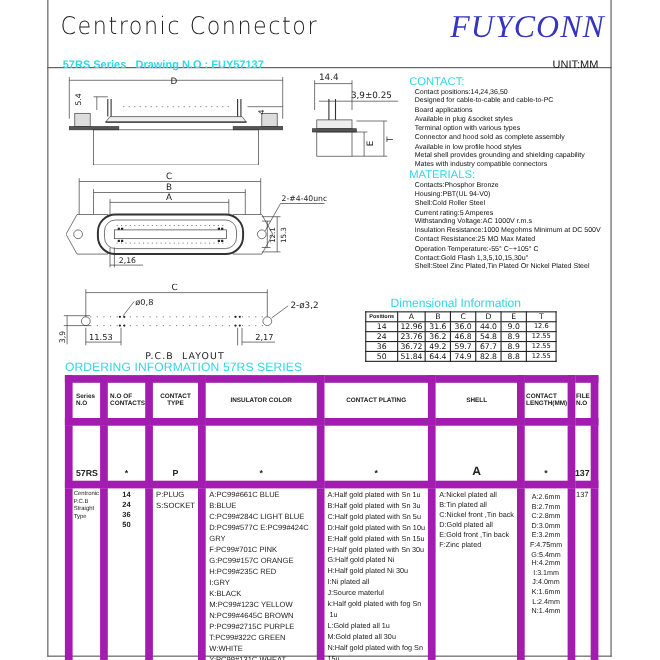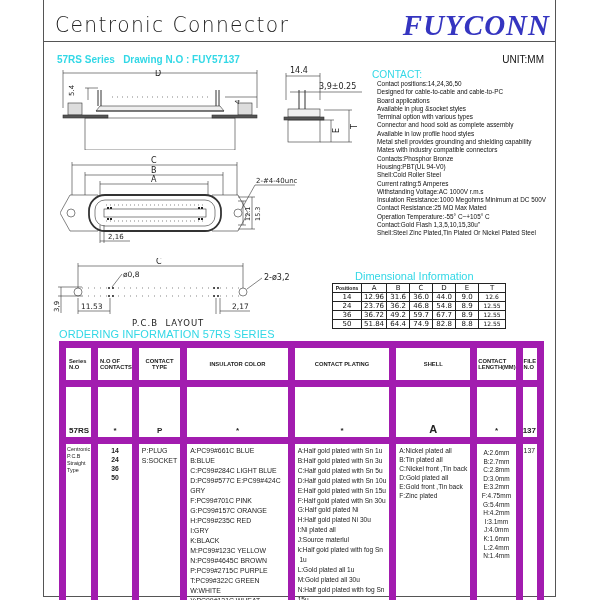--- a/index.html
+++ b/index.html
@@ -1,20 +1,20 @@
 <!DOCTYPE html>
 <html><head>
   <meta charset="utf-8">
   <style>
     html, body { margin: 0; padding: 0; background: #ffffff; }
     body { width: 600px; height: 600px; position: relative; overflow: hidden; font-family: "Liberation Sans", sans-serif; color: #111; }
     .frame { position: absolute; left: 43px; top: 0; width: 513px; height: 597px; border-left: 1px solid #555; border-right: 1.5px solid #555; border-bottom: 1.5px solid #555; box-sizing: border-box; }
-    .header { position: absolute; left: 43px; top: 0; width: 513px; height: 42px; border-bottom: 1px solid #555; box-sizing: border-box; }
+    .header { position: absolute; left: 43px; top: 0; width: 513px; height: 62px; border-bottom: 1px solid #555; box-sizing: border-box; }
     .title { position: absolute; left: 12px; top: 12px; font-family: "DejaVu Sans", sans-serif; font-weight: 200; font-size: 22px; letter-spacing: 1.5px; color: #222; transform: scaleX(0.92); transform-origin: left; }
-    .brand { position: absolute; right: 6px; top: 9px; font-family: "Liberation Serif", serif; font-style: italic; font-size: 29px; letter-spacing: 1px; color: #3535c0; font-weight: bold; }
+    .brand { position: absolute; right: 6px; top: 9px; font-family: "Liberation Serif", serif; font-style: italic; font-size: 29px; letter-spacing: 1px; color: #3535c0; }
     .subbar { position: absolute; left: 43px; top: 51px; width: 513px; height: 18px; }
     .series { position: absolute; left: 14px; top: 3px; font-size: 10px; font-weight: bold; color: #33d8e6; }
     .unit { position: absolute; right: 12px; top: 3px; font-size: 10px; color: #111; margin-left: 28px; }
 
     .cyan-h { color: #33d8e6; font-size: 10.5px; line-height: 11px; }
     .spec { position: absolute; left: 371px; top: 70px; width: 185px; font-size: 6.4px; line-height: 8.3px; color: #111; }
     .spec .cyan-h { font-size: 10.2px; line-height: 10px; margin-left: 1px; }
     .spec .item { padding-left: 6px; white-space: nowrap; }
 
     .diminfo-title { position: absolute; left: 332px; top: 270px; font-size: 11px; color: #33d8e6; padding-left: 23px; }
@@ -190,20 +190,21 @@
   <div class="cyan-h">CONTACT:</div>
   <div class="item">Contact positions:14,24,36,50</div>
   <div class="item">Designed for cable-to-cable and cable-to-PC</div>
   <div class="item">Board applications</div>
   <div class="item">Available in plug &amp;socket styles</div>
   <div class="item">Terminal option with various types</div>
   <div class="item">Connector and hood sold as complete assembly</div>
   <div class="item">Available in low profile hood styles</div>
   <div class="item">Metal shell provides grounding and shielding capability</div>
   <div class="item">Mates with industry compatible connectors</div>
+  <div class="cyan-h">MATERIALS:</div>
   <div class="item">Contacts:Phosphor Bronze</div>
   <div class="item">Housing:PBT(UL 94-V0)</div>
   <div class="item">Shell:Cold Roller Steel</div>
   <div class="item">Current rating:5 Amperes</div>
   <div class="item">Withstanding Voltage:AC 1000V r.m.s</div>
   <div class="item">Insulation Resistance:1000  Megohms Minimum at DC 500V</div>
   <div class="item">Contact Resistance:25 MΩ  Max Mated</div>
   <div class="item">Operation Temperature:-55° C~+105° C</div>
   <div class="item">Contact:Gold Flash 1,3,5,10,15,30u"</div>
   <div class="item">Shell:Steel Zinc Plated,Tin Plated Or Nickel Plated Steel</div>

